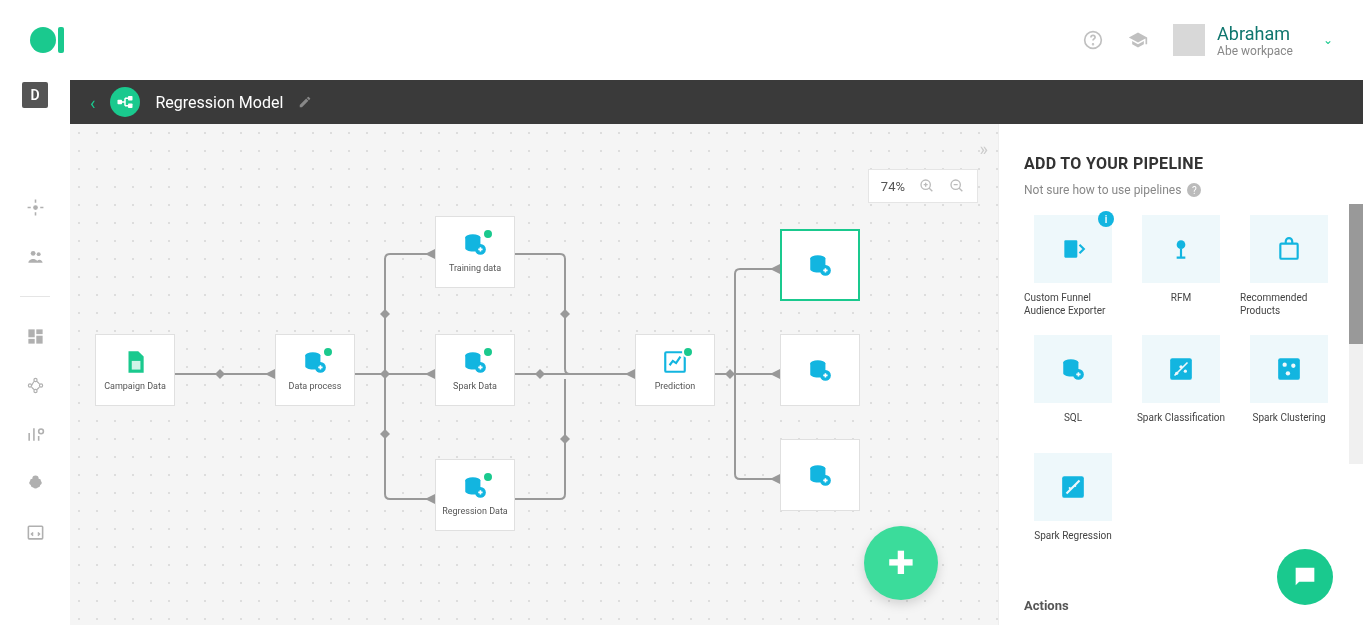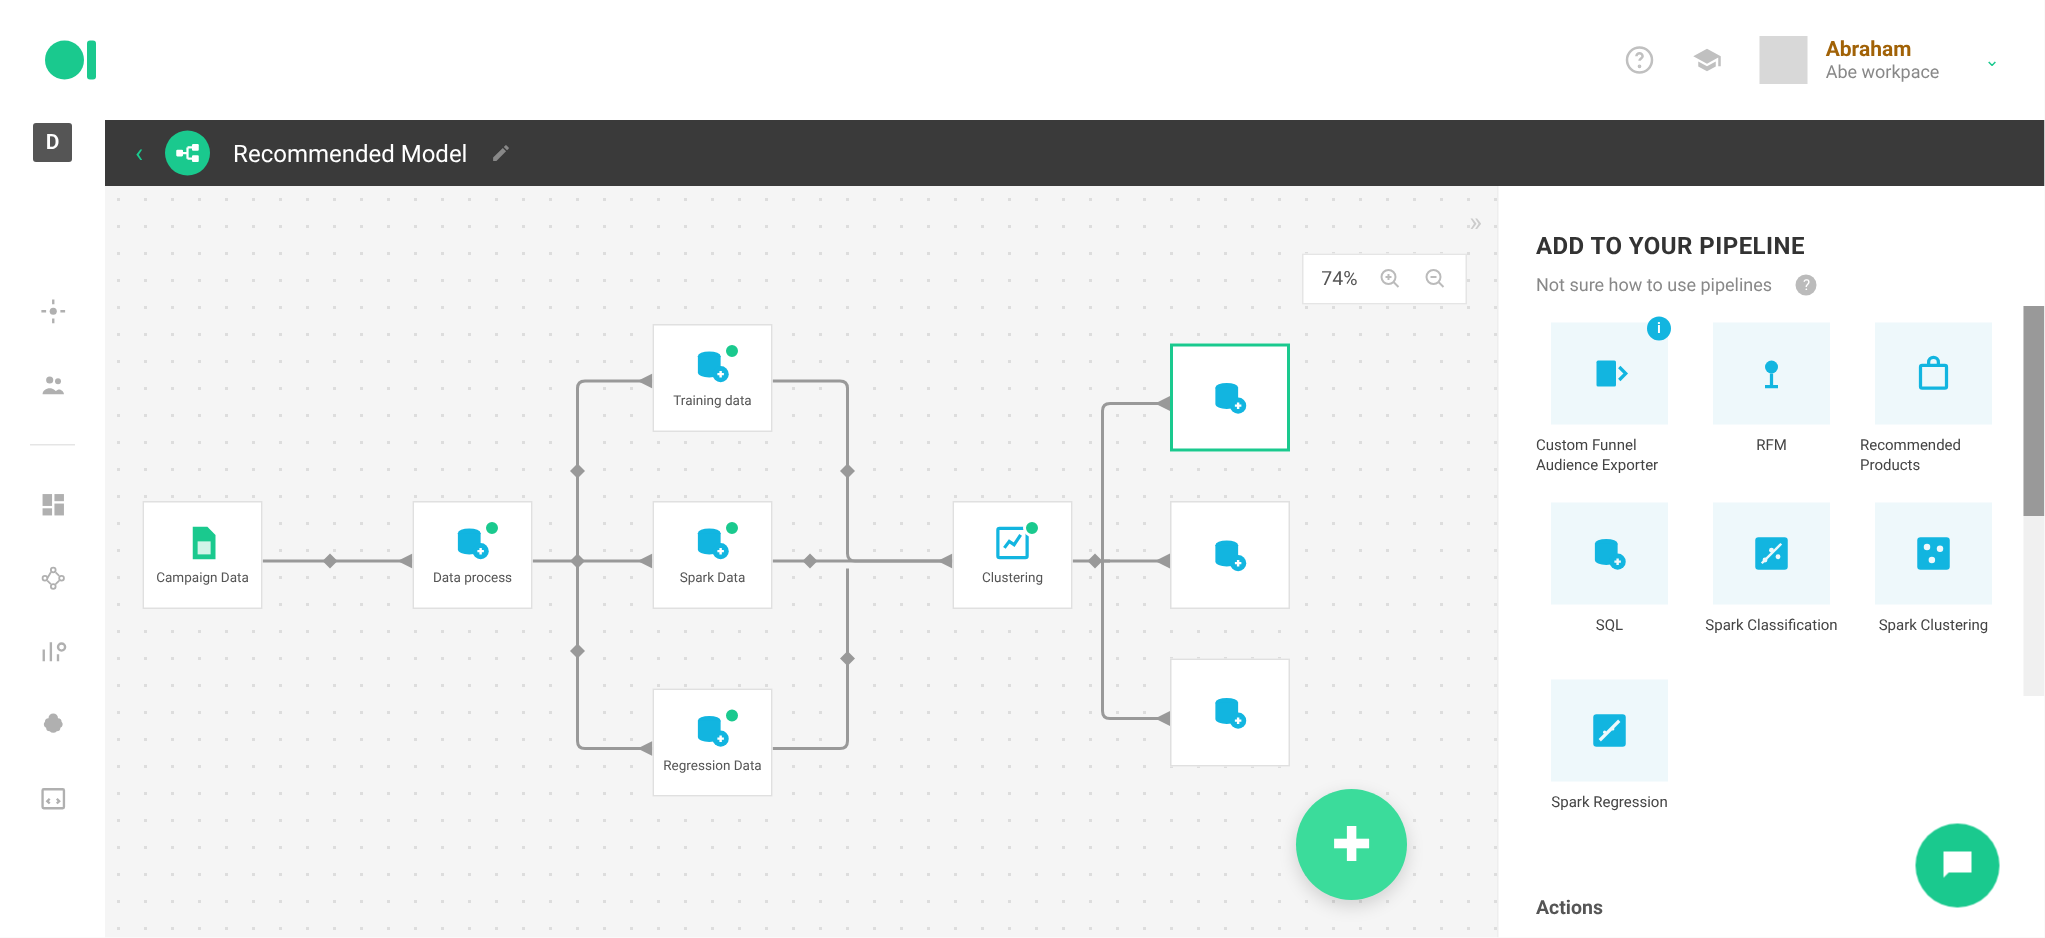--- a/index.html
+++ b/index.html
@@ -6,21 +6,21 @@
 body{width:1363px;height:625px;overflow:hidden;background:#fff;position:relative}
 .topbar{height:80px;display:flex;align-items:center;padding:0 30px;justify-content:space-between}
 .logo{display:flex;align-items:center;gap:2px}
 .logo-circle{width:26px;height:26px;border-radius:50%;background:#1ac98e}
 .logo-bar{width:6px;height:26px;background:#1ac98e;border-radius:2px}
 .topbar-right{display:flex;align-items:center;gap:25px}
 .top-icon{width:20px;height:20px;color:#c0c0c0}
 .user-block{display:flex;align-items:center;gap:12px;cursor:pointer}
 .avatar{width:32px;height:32px;background:#d8d8d8}
 .user-text{display:flex;flex-direction:column}
-.user-name{font-size:14px;font-weight:700;color:#a16207}
+.user-name{font-size:18px;font-weight:400;color:#0f766e}
 .user-workspace{font-size:12px;color:#888}
 .chev{color:#1ac98e;font-size:12px;margin-left:18px}
 .main{position:absolute;left:0;top:80px;right:0;bottom:0;display:flex}
 .sidenav{width:70px;background:#fff;display:flex;flex-direction:column;align-items:center;padding-top:2px;gap:30px}
 .sidenav-item{width:19px;height:19px;color:#b0b0b0;display:flex;align-items:center;justify-content:center;cursor:pointer}
 .sidenav-item.sq{width:26px;height:26px;background:#555;color:#fff;font-weight:600;font-size:14px;border-radius:2px;margin-top:0;margin-bottom:10px}
 .content{flex:1;display:flex;flex-direction:column;position:relative}
 .dark-header{height:44px;background:#3a3a3a;display:flex;align-items:center;padding:0 20px;gap:15px;color:#fff}
 .back-ic{color:#1ac98e;font-size:18px;cursor:pointer}
 .pipe-ic{width:30px;height:30px;border-radius:50%;background:#1ac98e;display:flex;align-items:center;justify-content:center}
@@ -33,21 +33,21 @@
 .zoom-ic{width:16px;height:16px;color:#bbb;cursor:pointer}
 .fab{position:absolute;bottom:25px;right:60px;width:74px;height:74px;border-radius:50%;background:#3bdc9b;display:flex;align-items:center;justify-content:center;color:#fff;font-size:32px;cursor:pointer;box-shadow:0 4px 12px rgba(0,0,0,0.15)}
 .chat-bubble{position:fixed;bottom:20px;right:30px;width:56px;height:56px;border-radius:50%;background:#1ac98e;display:flex;align-items:center;justify-content:center;color:#fff;cursor:pointer;z-index:100}
 .node{position:absolute;width:80px;height:72px;background:#fff;border:1px solid #e0e0e0;display:flex;flex-direction:column;align-items:center;justify-content:center;gap:6px;cursor:pointer}
 .node.sel{border:2px solid #1ac98e}
 .node-ic{width:26px;height:26px;color:#12b5e0;position:relative}
 .node-lbl{font-size:9px;color:#555;text-align:center;padding:0 4px}
 .badge-check{position:absolute;top:-3px;right:-6px;width:12px;height:12px;border-radius:50%;background:#1ac98e;border:2px solid #fff}
 .panel{width:365px;background:#fff;padding:30px 25px 0;border-left:1px solid #eee;position:relative;overflow:hidden}
 .panel-title{font-size:16px;font-weight:700;color:#333;letter-spacing:0.3px;margin-bottom:10px}
-.panel-sub{font-size:12px;color:#888;margin-bottom:18px;display:flex;align-items:center;gap:16px}
+.panel-sub{font-size:12px;color:#888;margin-bottom:18px;display:flex;align-items:center;gap:6px}
 .help-dot{width:14px;height:14px;border-radius:50%;background:#bbb;color:#fff;font-size:10px;display:flex;align-items:center;justify-content:center}
 .grid{display:grid;grid-template-columns:repeat(3,1fr);gap:18px 10px}
 .tile{display:flex;flex-direction:column;align-items:center;gap:8px;cursor:pointer;position:relative}
 .tile-box{width:78px;height:68px;background:#eef8fb;display:flex;align-items:center;justify-content:center}
 .tile-ic{width:26px;height:26px;color:#12b5e0}
 .tile-lbl{font-size:10px;color:#444;line-height:1.3;min-height:24px}
 .info-dot{position:absolute;top:-4px;right:8px;width:16px;height:16px;border-radius:50%;background:#12b5e0;color:#fff;font-size:10px;display:flex;align-items:center;justify-content:center;font-weight:600}
 .actions-hdr{position:absolute;bottom:12px;left:25px;font-size:13px;font-weight:700;color:#555}
 .scrollbar-track{position:absolute;right:0;top:80px;width:14px;height:260px;background:#f0f0f0}
 .scrollbar-thumb{width:100%;height:140px;background:#999;cursor:pointer}
@@ -144,21 +144,21 @@
     <div class="dark-header">
       <span class="back-ic">‹</span>
       <div class="pipe-ic">
         <svg width="18" height="18" viewBox="0 0 24 24" fill="#fff">
             <rect x="2" y="9" width="6" height="6" rx="1"></rect>
             <rect x="16" y="4" width="6" height="6" rx="1"></rect>
             <rect x="16" y="14" width="6" height="6" rx="1"></rect>
             <path d="M8 12h4M12 7h4M12 17h4M12 7v10" stroke="#fff" stroke-width="2" fill="none"></path>
           </svg>
       </div>
-      <span class="title">Recommended Model</span>
+      <span class="title">Regression Model</span>
       <svg class="edit-ic" width="14" height="14" viewBox="0 0 24 24" fill="currentColor">
           <path d="M3 17.25V21h3.75L17.81 9.94l-3.75-3.75L3 17.25zM20.71 7.04a1 1 0 000-1.41l-2.34-2.34a1 1 0 00-1.41 0l-1.83 1.83 3.75 3.75 1.83-1.83z"></path>
         </svg>
     </div>
 
     <div class="workspace">
 
       <div class="canvas">
         <span class="collapse-btn">»</span>
         <div class="zoom-box">
@@ -245,21 +245,21 @@
                 <circle cx="17" cy="17" r="5" fill="#12b5e0"></circle>
                 <path d="M17 15v4M15 17h4" stroke="#fff" stroke-width="1.5"></path>
               </svg><div class="badge-check"></div></div>
           <span class="node-lbl">Regression Data</span>
         </div>
         <div class="node" style="left:565px;top:210px">
           <div class="node-ic"><svg viewBox="0 0 24 24" fill="none" stroke="currentColor" stroke-width="2">
                 <rect x="3" y="3" width="18" height="18" rx="1"></rect>
                 <path d="M7 15l3-4 3 2 4-6"></path>
               </svg><div class="badge-check"></div></div>
-          <span class="node-lbl">Clustering</span>
+          <span class="node-lbl">Prediction</span>
         </div>
         <div class="node sel" style="left:710px;top:105px">
           <div class="node-ic"><svg viewBox="0 0 24 24" fill="currentColor">
                 <ellipse cx="10" cy="6" rx="7" ry="3"></ellipse>
                 <path d="M3 6v10c0 1.66 3.13 3 7 3s7-1.34 7-3V6"></path>
                 <circle cx="17" cy="17" r="5" fill="#12b5e0"></circle>
                 <path d="M17 15v4M15 17h4" stroke="#fff" stroke-width="1.5"></path>
               </svg></div>
         </div>
         <div class="node" style="left:710px;top:210px">

